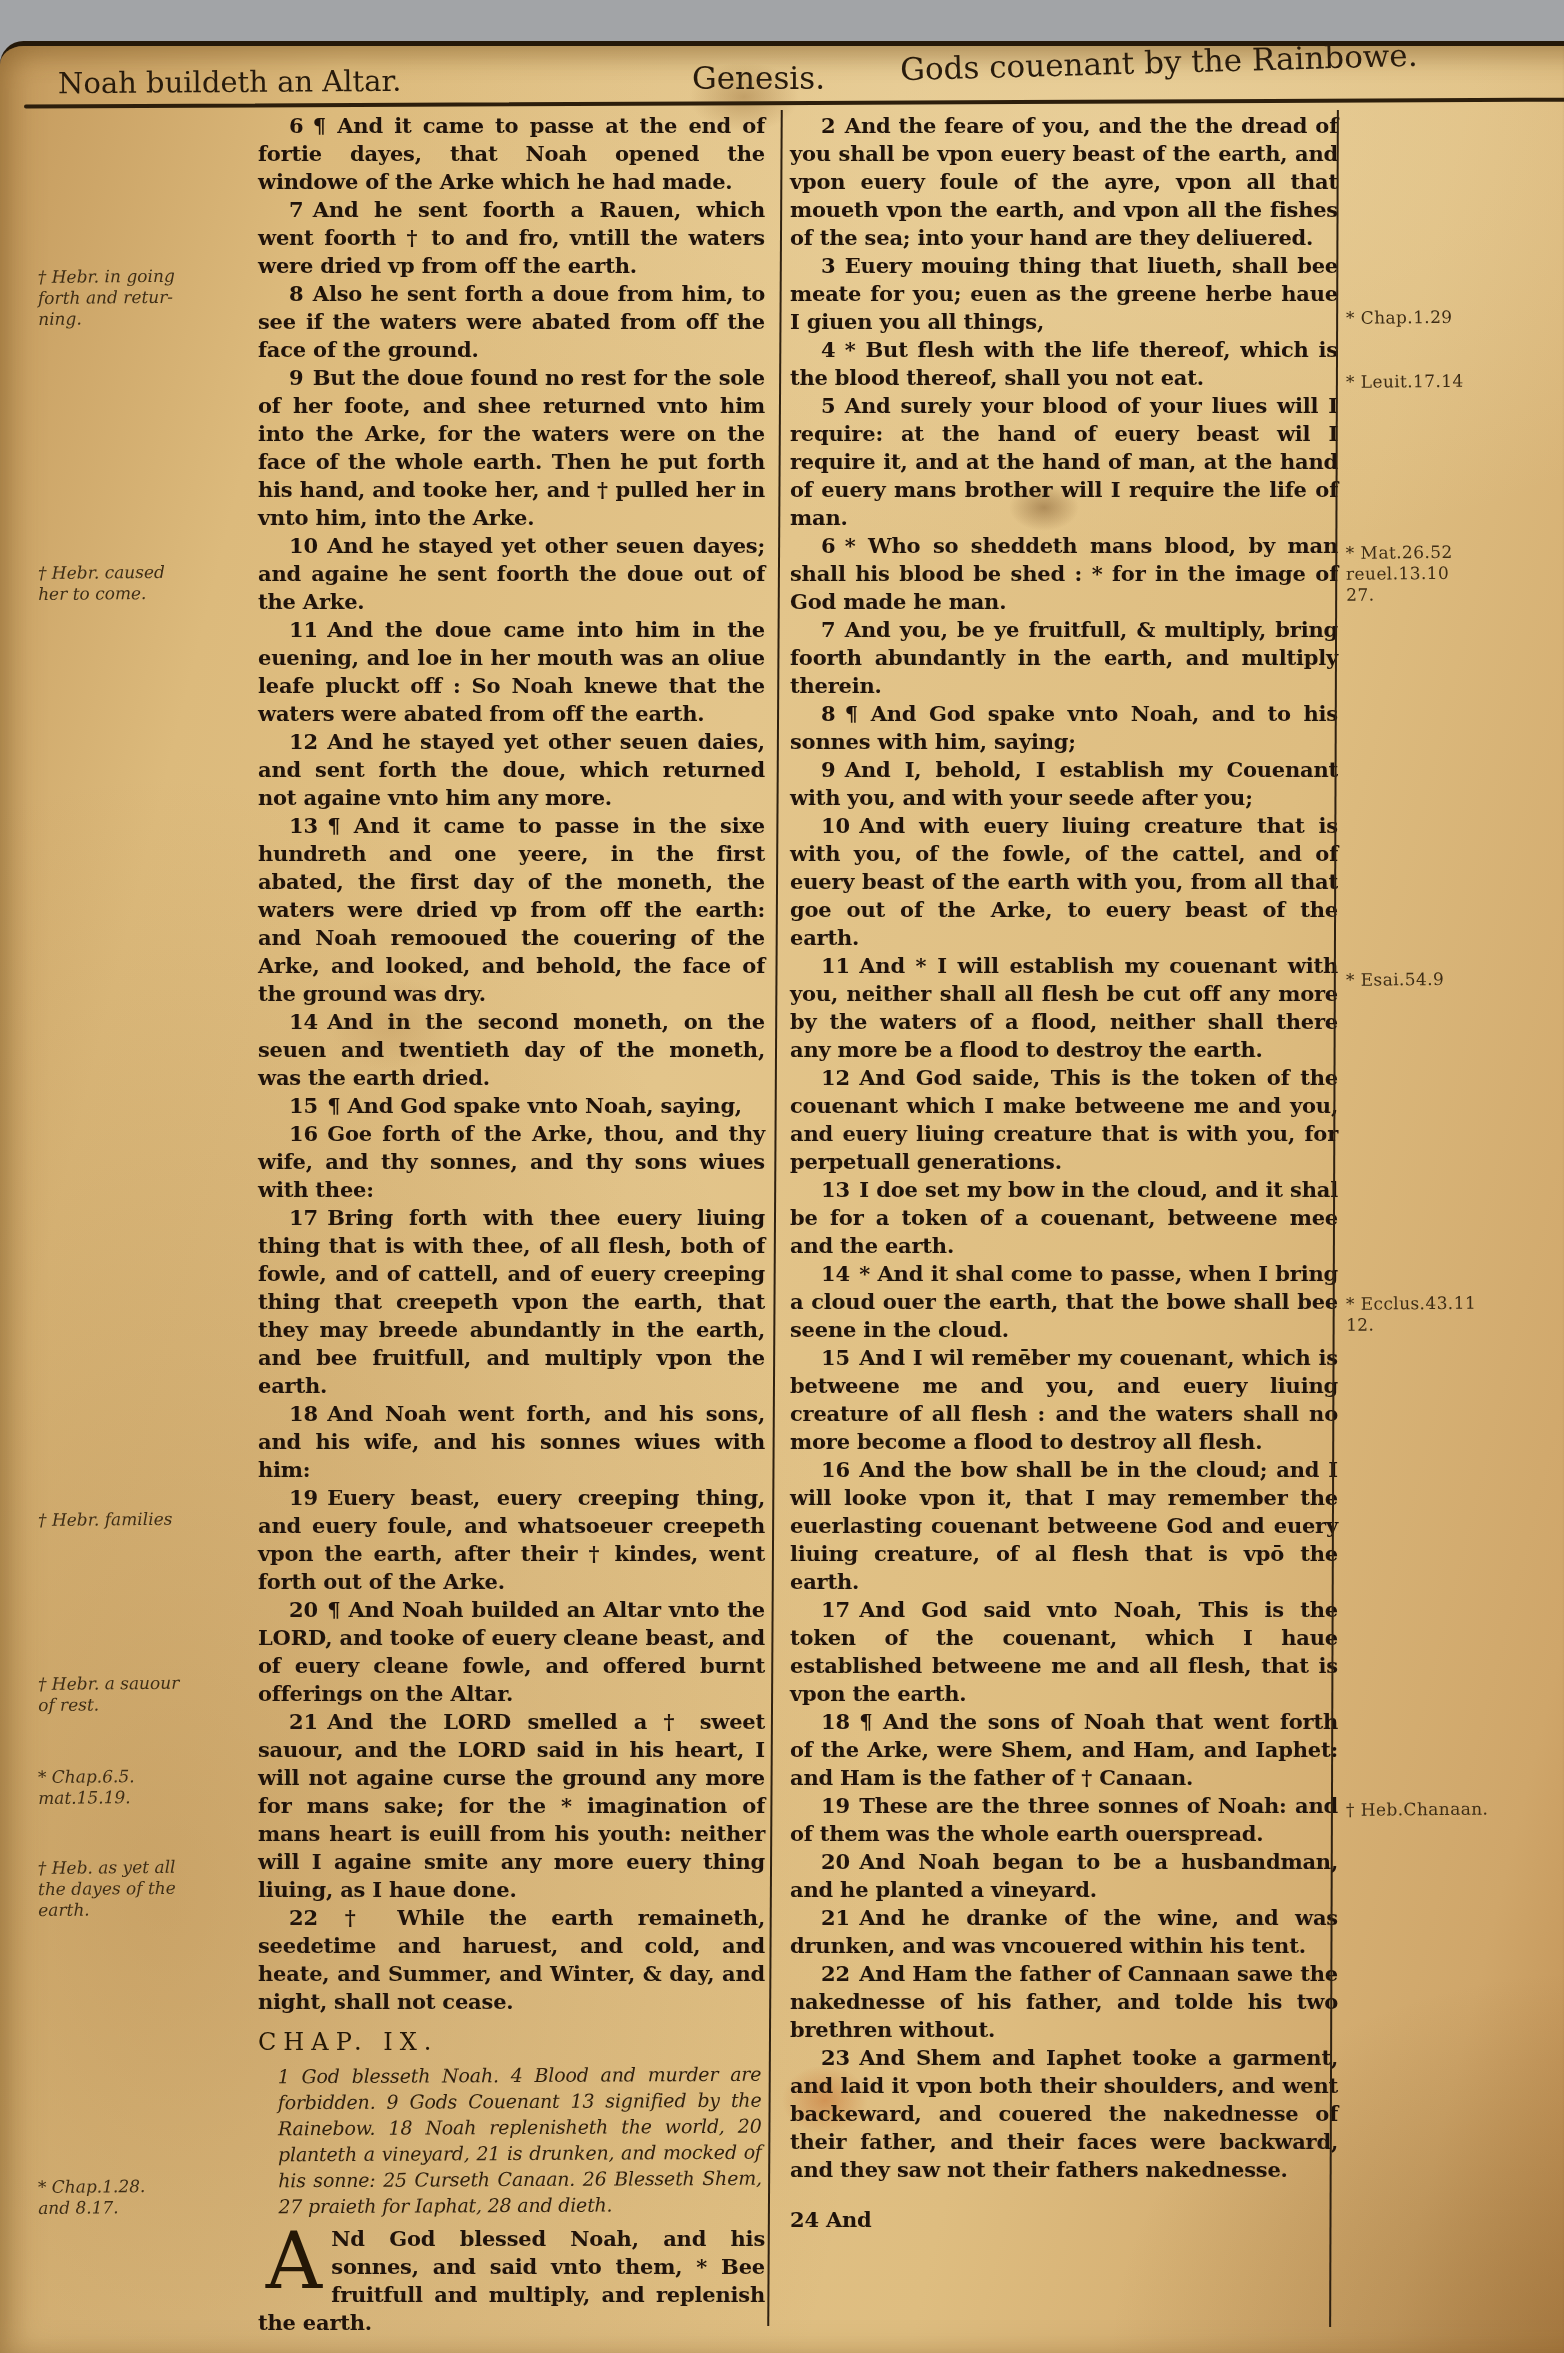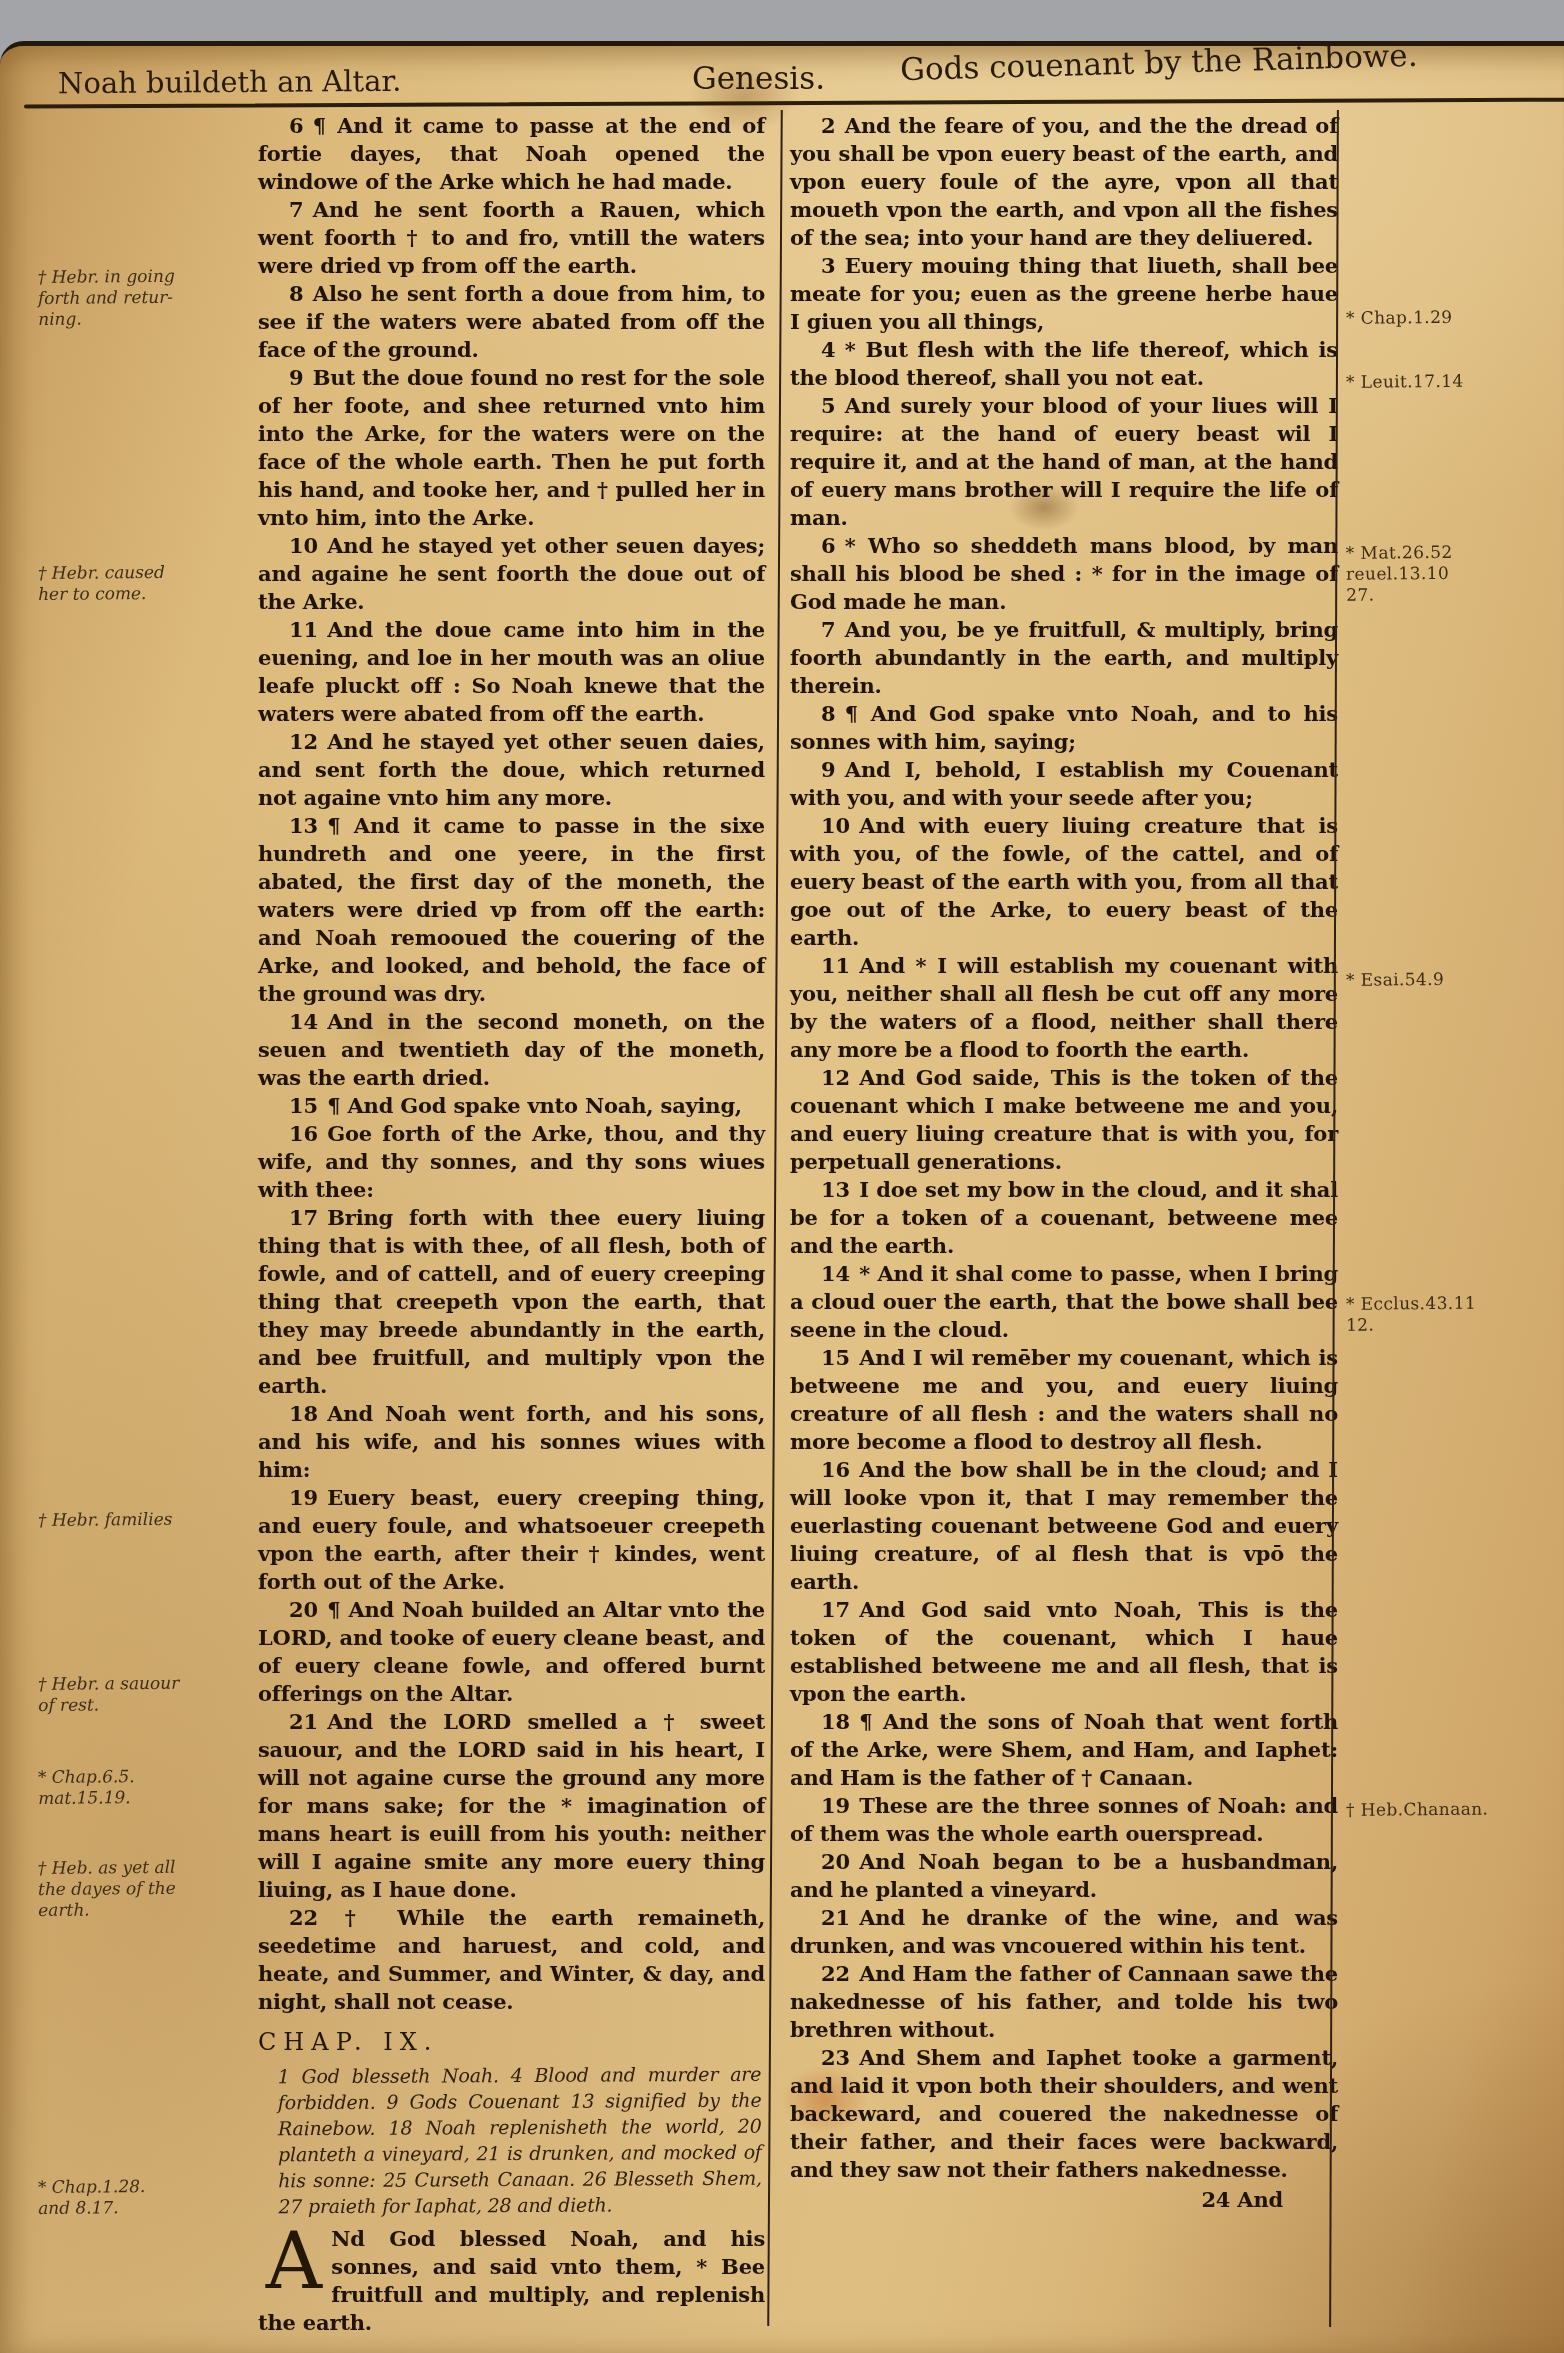--- a/index.html
+++ b/index.html
@@ -77,21 +77,21 @@
     margin:0 3.1px 4.7px 20.3px;
     font-weight:400;font-style:italic;
     font-size:19px;line-height:26px;text-align:justify;
     color:#30200d;transform:rotate(-.3deg);
   }
   .dropv{margin-top:6.3px;text-indent:0;}
   .dropcap{
     float:left;font-weight:400;font-size:78px;line-height:61px;
     padding:6.3px 9.4px 0 7.8px;color:#241706;
   }
-  .catchword{margin-top:2px;text-align:right;padding-right:55px;text-indent:0;}
+  .catchword{margin-top:22px;padding-right:55px;text-indent:0;}
   .right-col{line-height:28px;}
 </style>
 </head>
 <body>
 
 <div class="photo">
   <div class="page">
 
     <div class="stain" style="left:689px;top:15.6px;width:110px;height:70px;background:radial-gradient(closest-side,rgba(130,85,30,.35),rgba(130,85,30,0));"></div>
     <div class="stain" style="left:1009px;top:438px;width:70px;height:47px;background:radial-gradient(closest-side,rgba(100,60,20,.4),rgba(100,60,20,0));"></div>
@@ -159,21 +159,21 @@
 
         <p class="verse"><span class="vnum">2</span><span class="vtext">And the feare of you, and the the dread of you shall be vpon euery beast of the earth, and vpon euery foule of the ayre, vpon all that moueth vpon the earth, and vpon all the fishes of the sea; into your hand are they deliuered.</span></p>
           <p class="verse"><span class="vnum">3</span><span class="vtext">Euery mouing thing that liueth, shall bee meate for you; euen as the greene herbe haue I giuen you all things,</span></p>
           <p class="verse"><span class="vnum">4</span><span class="vtext">* But flesh with the life thereof, which is the blood thereof, shall you not eat.</span></p>
           <p class="verse"><span class="vnum">5</span><span class="vtext">And surely your blood of your liues will I require: at the hand of euery beast wil I require it, and at the hand of man, at the hand of euery mans brother will I require the life of man.</span></p>
           <p class="verse"><span class="vnum">6</span><span class="vtext">* Who so sheddeth mans blood, by man shall his blood be shed : * for in the image of God made he man.</span></p>
           <p class="verse"><span class="vnum">7</span><span class="vtext">And you, be ye fruitfull, &amp; multiply, bring foorth abundantly in the earth, and multiply therein.</span></p>
           <p class="verse"><span class="vnum">8</span><span class="vtext">¶ And God spake vnto Noah, and to his sonnes with him, saying;</span></p>
           <p class="verse"><span class="vnum">9</span><span class="vtext">And I, behold, I establish my Couenant with you, and with your seede after you;</span></p>
           <p class="verse"><span class="vnum">10</span><span class="vtext">And with euery liuing creature that is with you, of the fowle, of the cattel, and of euery beast of the earth with you, from all that goe out of the Arke, to euery beast of the earth.</span></p>
-          <p class="verse"><span class="vnum">11</span><span class="vtext">And * I will establish my couenant with you, neither shall all flesh be cut off any more by the waters of a flood, neither shall there any more be a flood to foorth the earth.</span></p>
+          <p class="verse"><span class="vnum">11</span><span class="vtext">And * I will establish my couenant with you, neither shall all flesh be cut off any more by the waters of a flood, neither shall there any more be a flood to destroy the earth.</span></p>
           <p class="verse"><span class="vnum">12</span><span class="vtext">And God saide, This is the token of the couenant which I make betweene me and you, and euery liuing creature that is with you, for perpetuall generations.</span></p>
           <p class="verse"><span class="vnum">13</span><span class="vtext">I doe set my bow in the cloud, and it shal be for a token of a couenant, betweene mee and the earth.</span></p>
           <p class="verse"><span class="vnum">14</span><span class="vtext">* And it shal come to passe, when I bring a cloud ouer the earth, that the bowe shall bee seene in the cloud.</span></p>
           <p class="verse"><span class="vnum">15</span><span class="vtext">And I wil remēber my couenant, which is betweene me and you, and euery liuing creature of all flesh : and the waters shall no more become a flood to destroy all flesh.</span></p>
           <p class="verse"><span class="vnum">16</span><span class="vtext">And the bow shall be in the cloud; and I will looke vpon it, that I may remember the euerlasting couenant betweene God and euery liuing creature, of al flesh that is vpō the earth.</span></p>
           <p class="verse"><span class="vnum">17</span><span class="vtext">And God said vnto Noah, This is the token of the couenant, which I haue established betweene me and all flesh, that is vpon the earth.</span></p>
           <p class="verse"><span class="vnum">18</span><span class="vtext">¶ And the sons of Noah that went forth of the Arke, were Shem, and Ham, and Iaphet: and Ham is the father of † Canaan.</span></p>
           <p class="verse"><span class="vnum">19</span><span class="vtext">These are the three sonnes of Noah: and of them was the whole earth ouerspread.</span></p>
           <p class="verse"><span class="vnum">20</span><span class="vtext">And Noah began to be a husbandman, and he planted a vineyard.</span></p>
           <p class="verse"><span class="vnum">21</span><span class="vtext">And he dranke of the wine, and was drunken, and was vncouered within his tent.</span></p>

